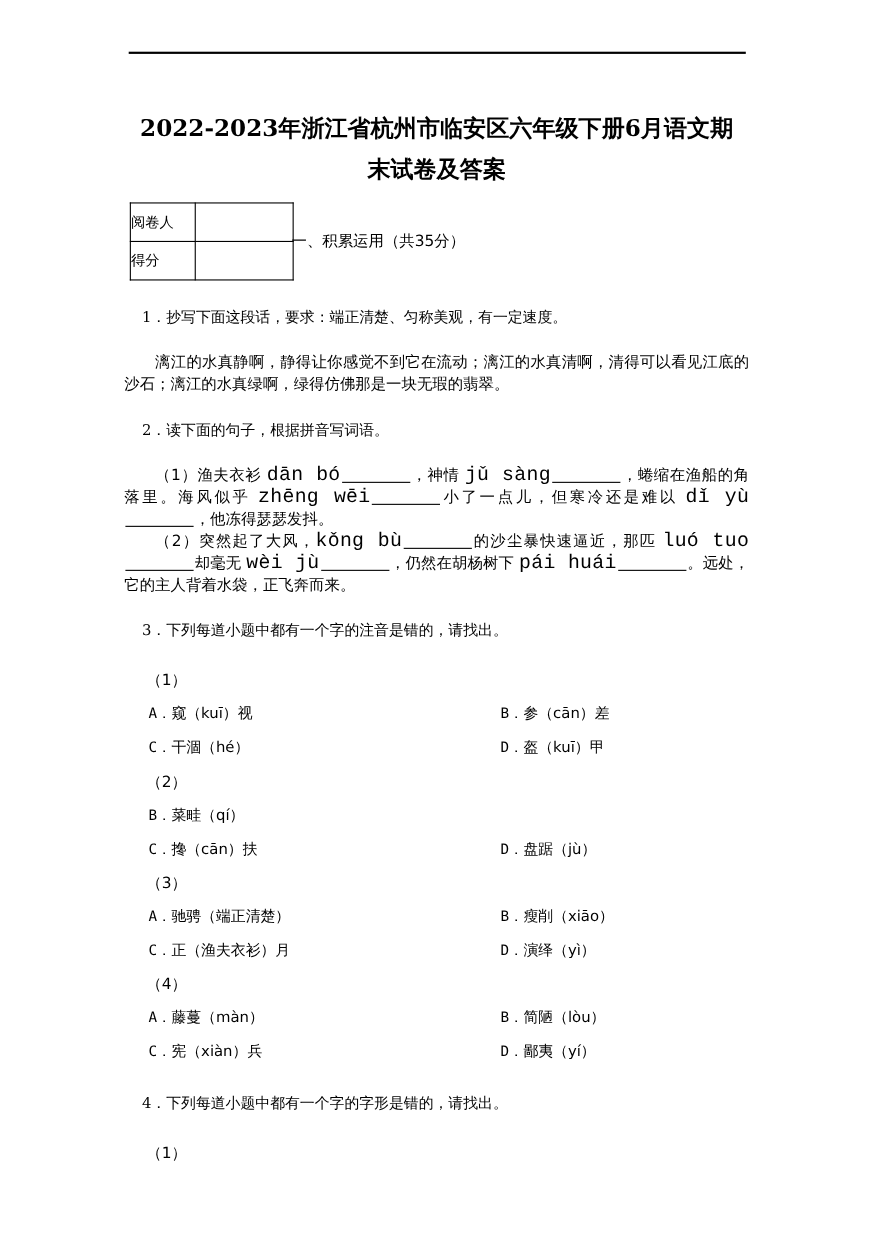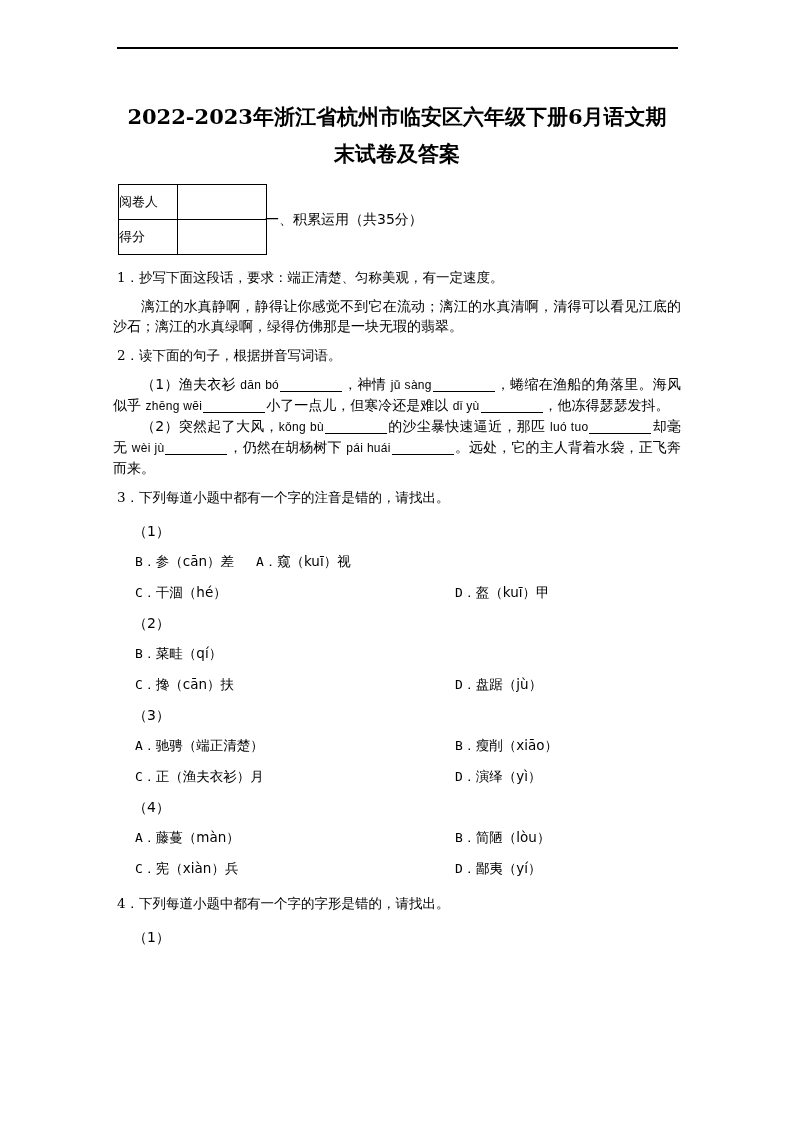--- a/index.html
+++ b/index.html
@@ -83,21 +83,21 @@
     font-size: 14px;
     font-family: "DejaVu Sans", "Liberation Sans", sans-serif;
     white-space: nowrap;
   }
 
   
   .q-stem {
     font-size: 13.5px;
     font-family: "DejaVu Sans", "Liberation Sans", sans-serif;
     line-height: 30px;
-    margin: 4px;
+    margin: 16px;
     text-indent: 0;
   }
   .q-num {
     font-family: "DejaVu Serif", "Liberation Serif", serif;
     font-size: 13.5px;
   }
   .q-body {
     font-size: 14px;
     font-family: "DejaVu Sans", "Liberation Sans", sans-serif;
     line-height: 20px;
@@ -106,22 +106,22 @@
     text-align: justify;
   }
   .sub-label {
     font-size: 14px;
     font-family: "DejaVu Sans", "Liberation Sans", sans-serif;
     line-height: 30px;
     margin: 0;
     text-indent: 20px;
   }
   .py {
-    font-family: Liberation Sans, sans-serif;
-    font-size: 12px;
+    font-family: Liberation Mono, monospace;
+    font-size: 18px;
     letter-spacing: 0.3px;
   }
   .blank {
     display: inline-block;
     border-bottom: 1px solid #000;
     width: 62px;
     vertical-align: -3px;
     margin: 0 1px;
   }
 
@@ -176,22 +176,22 @@
     <p class="q-stem"><span class="q-num">2．</span><span>读下面的句子，根据拼音写词语。</span></p>
 
     <p class="q-body"><span>（1）</span><span>渔夫衣衫 </span><span class="py">dān bó</span><span class="blank"></span><span>，神情 </span><span class="py">jǔ sàng</span><span class="blank"></span><span>，蜷缩在渔船的角落里。海风似乎 </span><span class="py">zhēng wēi</span><span class="blank"></span><span>小了一点儿，但寒冷还是难以 </span><span class="py">dǐ yù</span><span class="blank"></span><span>，他冻得瑟瑟发抖。</span></p>
 
     <p class="q-body"><span>（2）</span><span>突然起了大风，</span><span class="py">kǒng bù</span><span class="blank"></span><span>的沙尘暴快速逼近，那匹 </span><span class="py">luó tuo</span><span class="blank"></span><span>却毫无 </span><span class="py">wèi jù</span><span class="blank"></span><span>，仍然在胡杨树下 </span><span class="py">pái huái</span><span class="blank"></span><span>。远处，它的主人背着水袋，正飞奔而来。</span></p>
 
     <p class="q-stem"><span class="q-num">3．</span><span>下列每道小题中都有一个字的注音是错的，请找出。</span></p>
 
     <p class="sub-label">（1）</p>
     <div class="opt-row">
+      <div class="opt opt-a"><span>A．</span><span class="cn">窥（kuī）视</span></div>
       <div class="opt opt-b"><span>B．</span><span class="cn">参（cān）差</span></div>
-      <div class="opt opt-a"><span>A．</span><span class="cn">窥（kuī）视</span></div>
     </div>
     <div class="opt-row">
       <div class="opt opt-a"><span>C．</span><span class="cn">干涸（hé）</span></div>
       <div class="opt opt-b"><span>D．</span><span class="cn">盔（kuī）甲</span></div>
     </div>
 
     <p class="sub-label">（2）</p>
     <div class="opt-row">
       <div class="opt opt-b"><span>B．</span><span class="cn">菜畦（qí）</span></div>
     </div>

